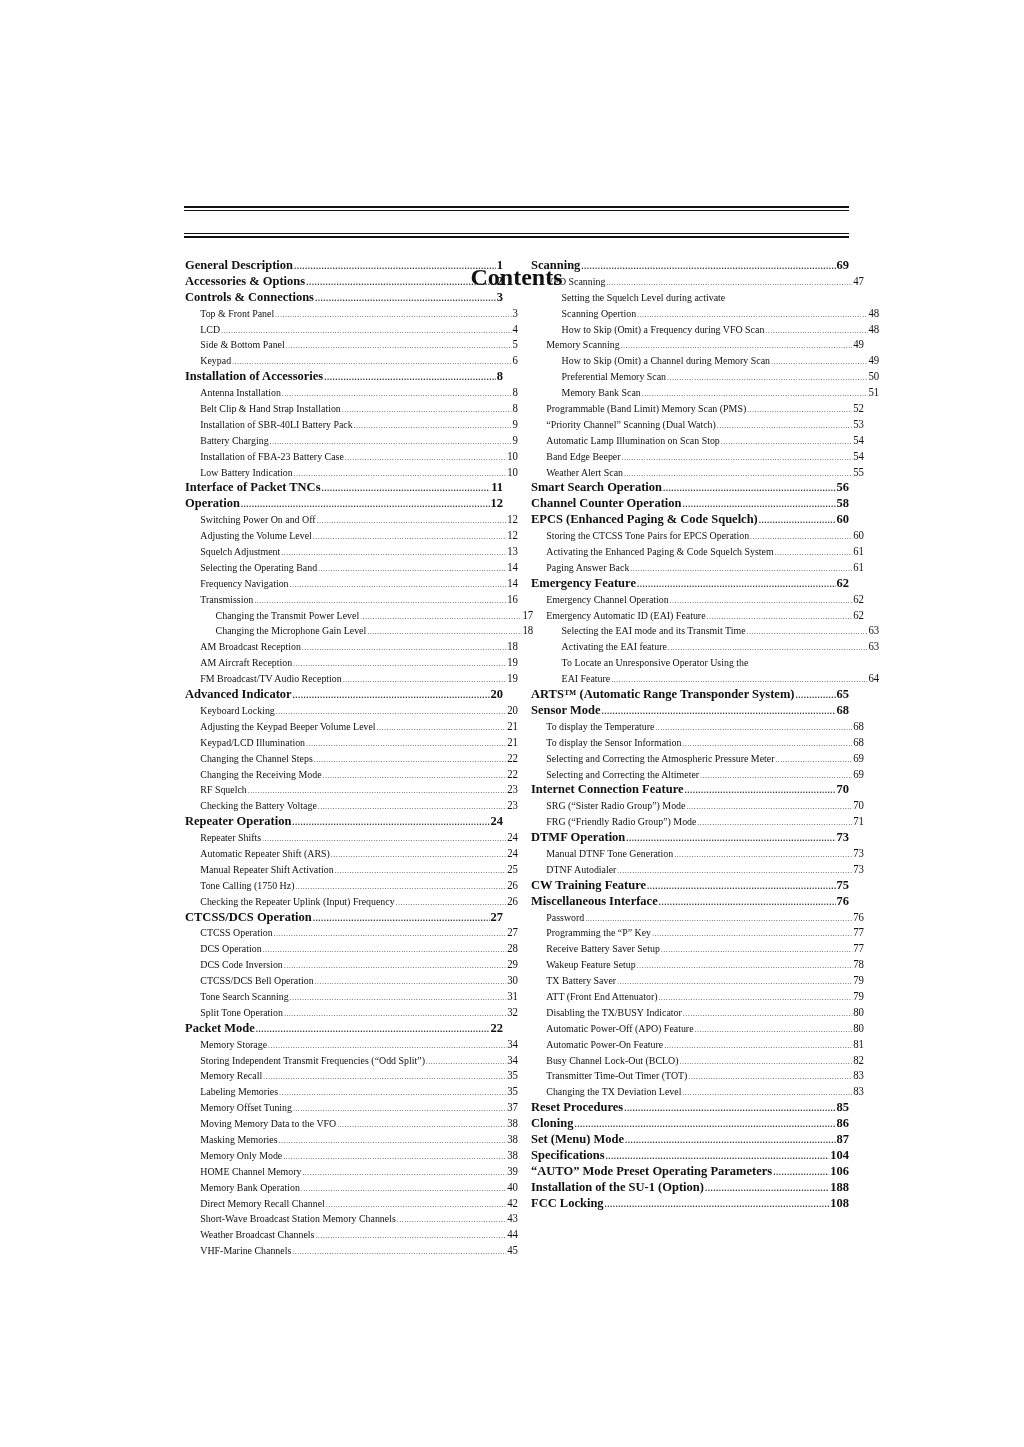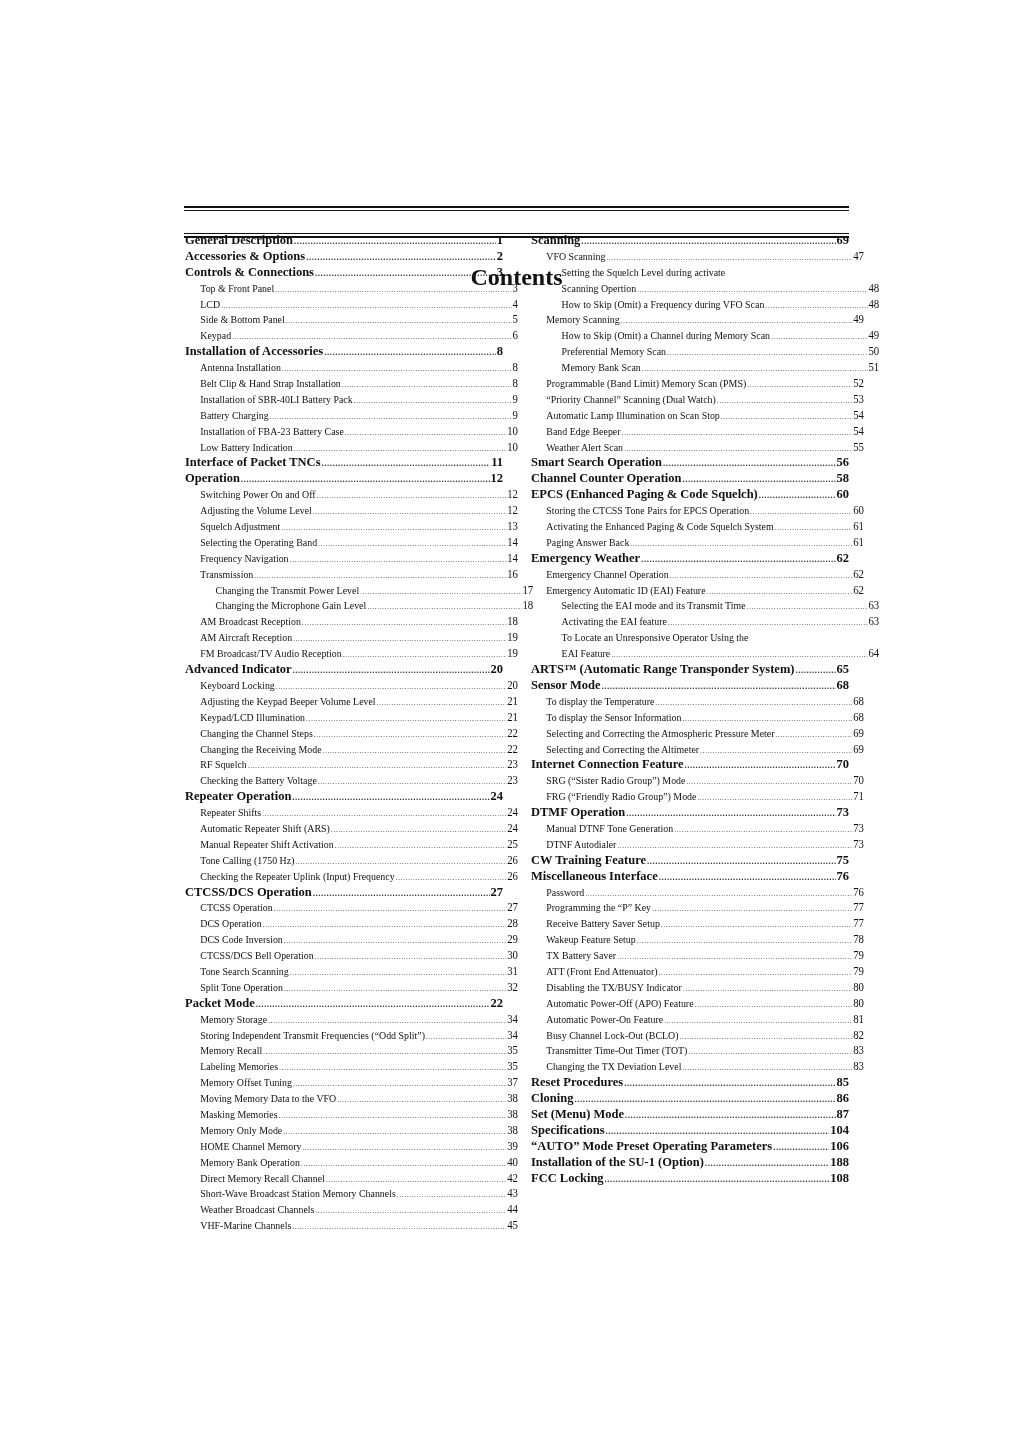--- a/index.html
+++ b/index.html
@@ -2,21 +2,21 @@
 <html><head>
 <meta charset="utf-8">
 <style>
   html, body { margin: 0; padding: 0; background: #ffffff; }
   body { width: 1024px; height: 1447px; position: relative; overflow: hidden; font-family: "Liberation Serif", serif; color: #111; }
   .rule-top { position: absolute; left: 184px; width: 665px; top: 206px; height: 2px; background: #111; }
   .rule-top2 { position: absolute; left: 184px; width: 665px; top: 210px; height: 1px; background: #111; }
   .title { position: absolute; left: 184px; width: 665px; top: 219px; text-align: center; font-size: 24px; font-weight: bold; line-height: 30px; font-family: "Liberation Serif", serif; margin-top: 43px; }
   .rule-bot { position: absolute; left: 184px; width: 665px; top: 233px; height: 1px; background: #111; }
   .rule-bot2 { position: absolute; left: 184px; width: 665px; top: 236px; height: 2px; background: #111; }
-  .col { position: absolute; top: 233px; width: 318px; }
+  .col { position: absolute; top: 258px; width: 318px; }
   .col.left { left: 185px; }
   .col.right { left: 531px; }
   .entry { display: flex; align-items: baseline; height: 15.9px; line-height: 15.9px; white-space: nowrap; overflow: hidden; }
   .entry .label { flex: 0 0 auto; }
   .entry .dots { flex: 1 1 auto; overflow: hidden; margin: 0 1px; font-size: 9px; letter-spacing: 0.5px; color: #333; }
   .entry .dots::before { content: "........................................................................................................................................................................................................"; }
   .entry .page { flex: 0 0 auto; text-align: right; }
   .entry.nodots .dots::before { content: ""; }
   .lv0 { font-weight: bold; font-size: 12.5px; }
   .lv1 { font-size: 11px; padding-left: 17px; transform: scaleX(0.9); transform-origin: left; width: 111%; }
@@ -444,21 +444,21 @@
     <span class="label">Activating the Enhanced Paging &amp; Code Squelch System</span>
     <span class="dots"></span>
     <span class="page">61</span>
   </div>
     <div class="entry lv1">
     <span class="label">Paging Answer Back</span>
     <span class="dots"></span>
     <span class="page">61</span>
   </div>
     <div class="entry lv0">
-    <span class="label">Emergency Weather</span>
+    <span class="label">Emergency Feature</span>
     <span class="dots"></span>
     <span class="page">62</span>
   </div>
     <div class="entry lv1">
     <span class="label">Emergency Channel Operation</span>
     <span class="dots"></span>
     <span class="page">62</span>
   </div>
     <div class="entry lv1">
     <span class="label">Emergency Automatic ID (EAI) Feature</span>

